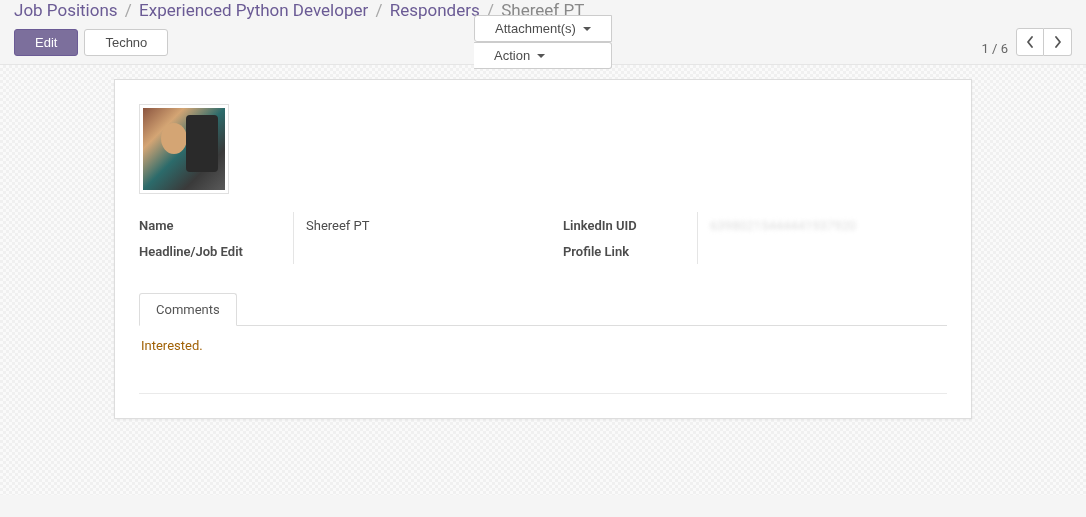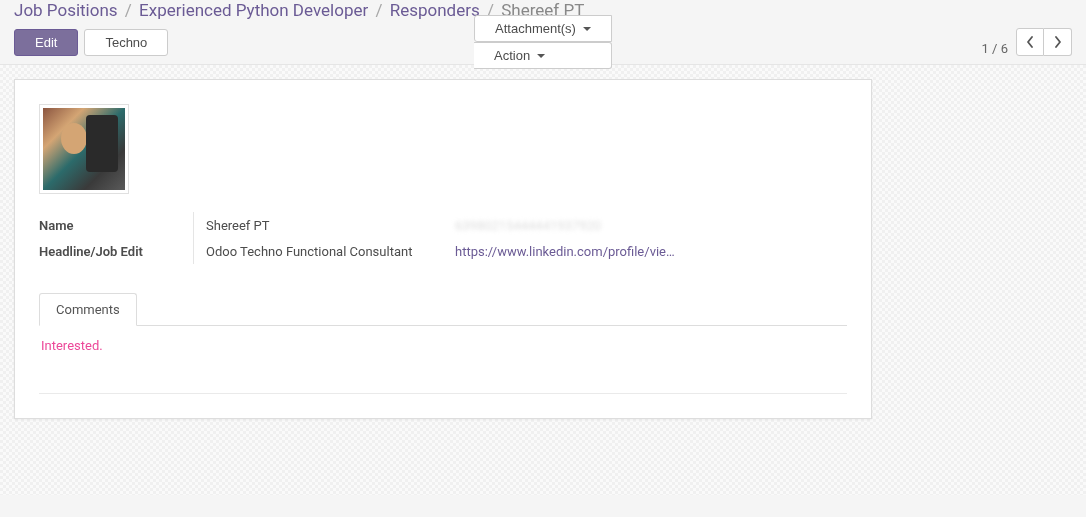--- a/index.html
+++ b/index.html
@@ -112,21 +112,21 @@
       font-size: 13px;
     }
     .content-area {
       padding: 14px;
       background-image: linear-gradient(45deg, #f0f0f0 25%, transparent 25%), linear-gradient(-45deg, #f0f0f0 25%, transparent 25%), linear-gradient(45deg, transparent 75%, #f0f0f0 75%), linear-gradient(-45deg, transparent 75%, #f0f0f0 75%);
       background-size: 6px 6px;
       background-position: 0 0, 0 3px, 3px -3px, -3px 0px;
       background-color: #fafafa;
       min-height: 430px;
       display: flex;
-      justify-content: flex-start;
+      justify-content: center;
       align-items: flex-start;
     }
     .form-sheet {
       background: #fff;
       border: 1px solid #ddd;
       width: 858px;
       padding: 24px;
       box-shadow: 0 1px 2px rgba(0,0,0,0.05);
     }
     .avatar {
@@ -225,21 +225,21 @@
       color: #555;
     }
     .tab.active {
       border-bottom: 1px solid #fff;
     }
     .tab-content {
       padding: 12px 2px 40px 2px;
       border-bottom: 1px solid #eaeaea;
     }
     .comment-text {
-      color: #ec4899;
+      color: #a16207;
     }
     .nav-pager {
       display: flex;
       gap: 0;
     }
     .nav-pager .btn-icon {
       border-radius: 0;
     }
     .nav-pager .btn-icon:first-child {
       border-radius: 3px 0 0 3px;
@@ -314,32 +314,34 @@
               <span class="field-label">Name</span>
             </div>
           <div class="field-row">
               <span class="field-label">Headline/Job Edit</span>
             </div>
         </div>
         <div class="field-values">
           <div class="field-row">
               <span class="field-value">Shereef PT</span>
             </div>
-          <div class="field-row">
-              <span class="field-value">Odoo Techno Functional Consultant</span>
-            </div>
         </div>
       </div>
       <div class="field-col">
+        <div class="field-labels-r">
+          <div class="field-row">
+              <span class="field-label">LinkedIn UID</span>
+            </div>
+          <div class="field-row">
+              <span class="field-label">Profile Link</span>
+            </div>
+        </div>
         <div class="field-values">
           <div class="field-row">
               <span class="field-value blurred">63980215444441937920</span>
-            </div>
-          <div class="field-row">
-              <a href="#" class="field-link">https://www.linkedin.com/profile/vie…</a>
             </div>
         </div>
       </div>
     </div>
 
     <div class="tabs">
       <div class="tab active">Comments</div>
     </div>
     <div class="tab-content">
       <span class="comment-text">Interested.</span>

